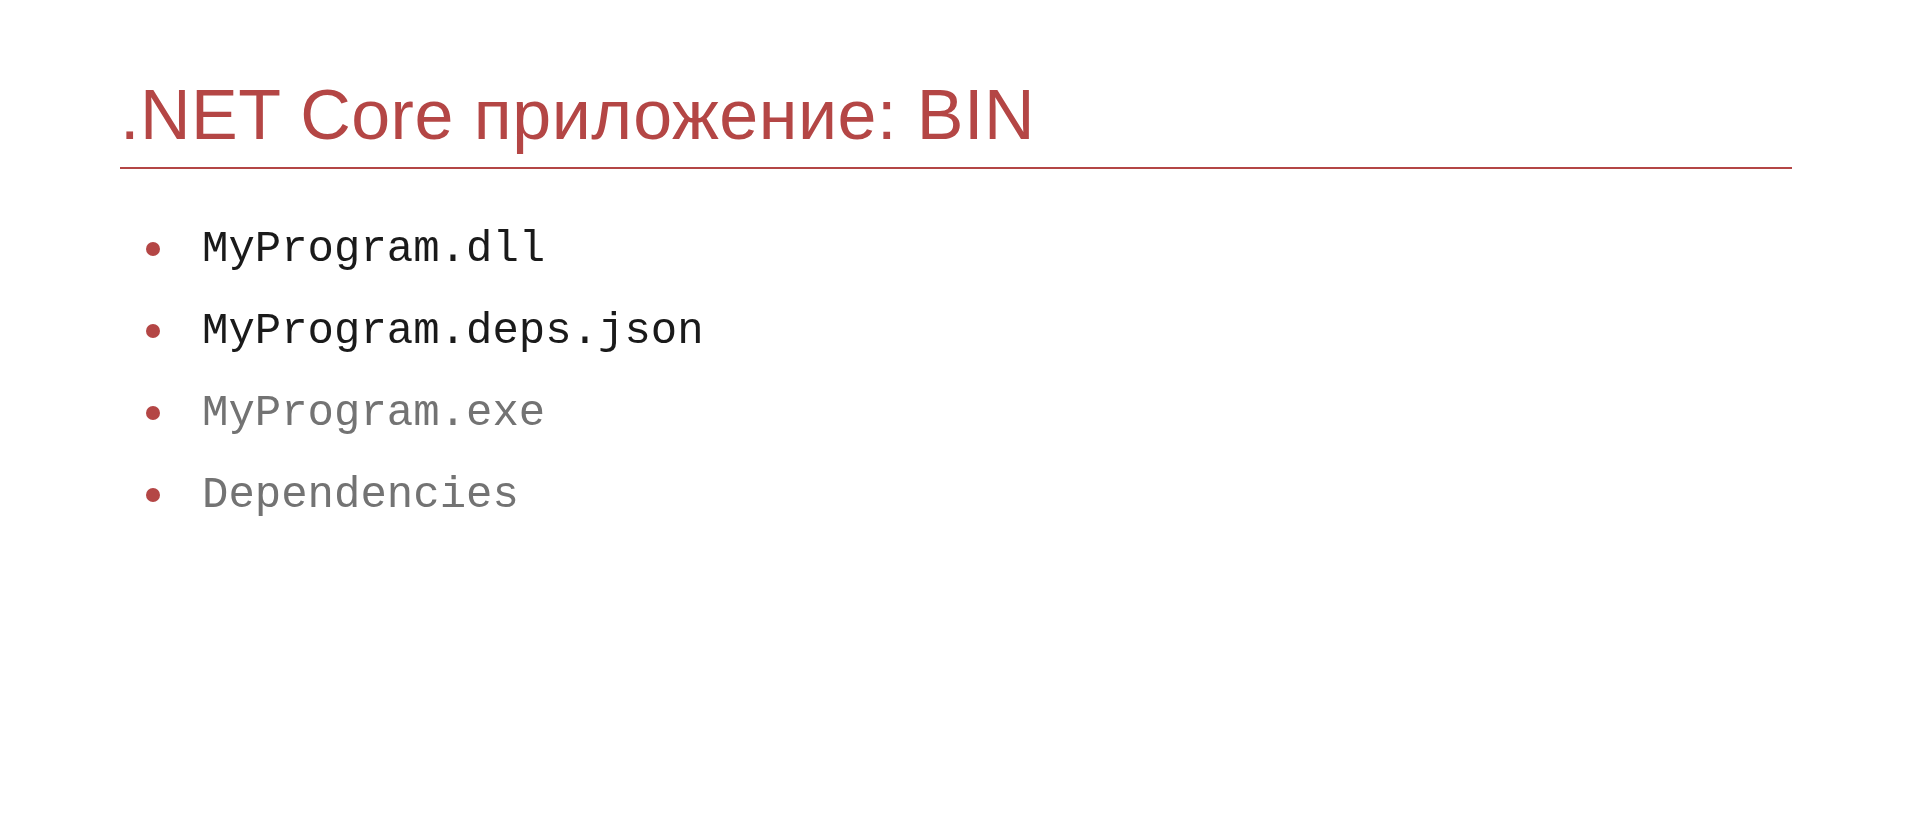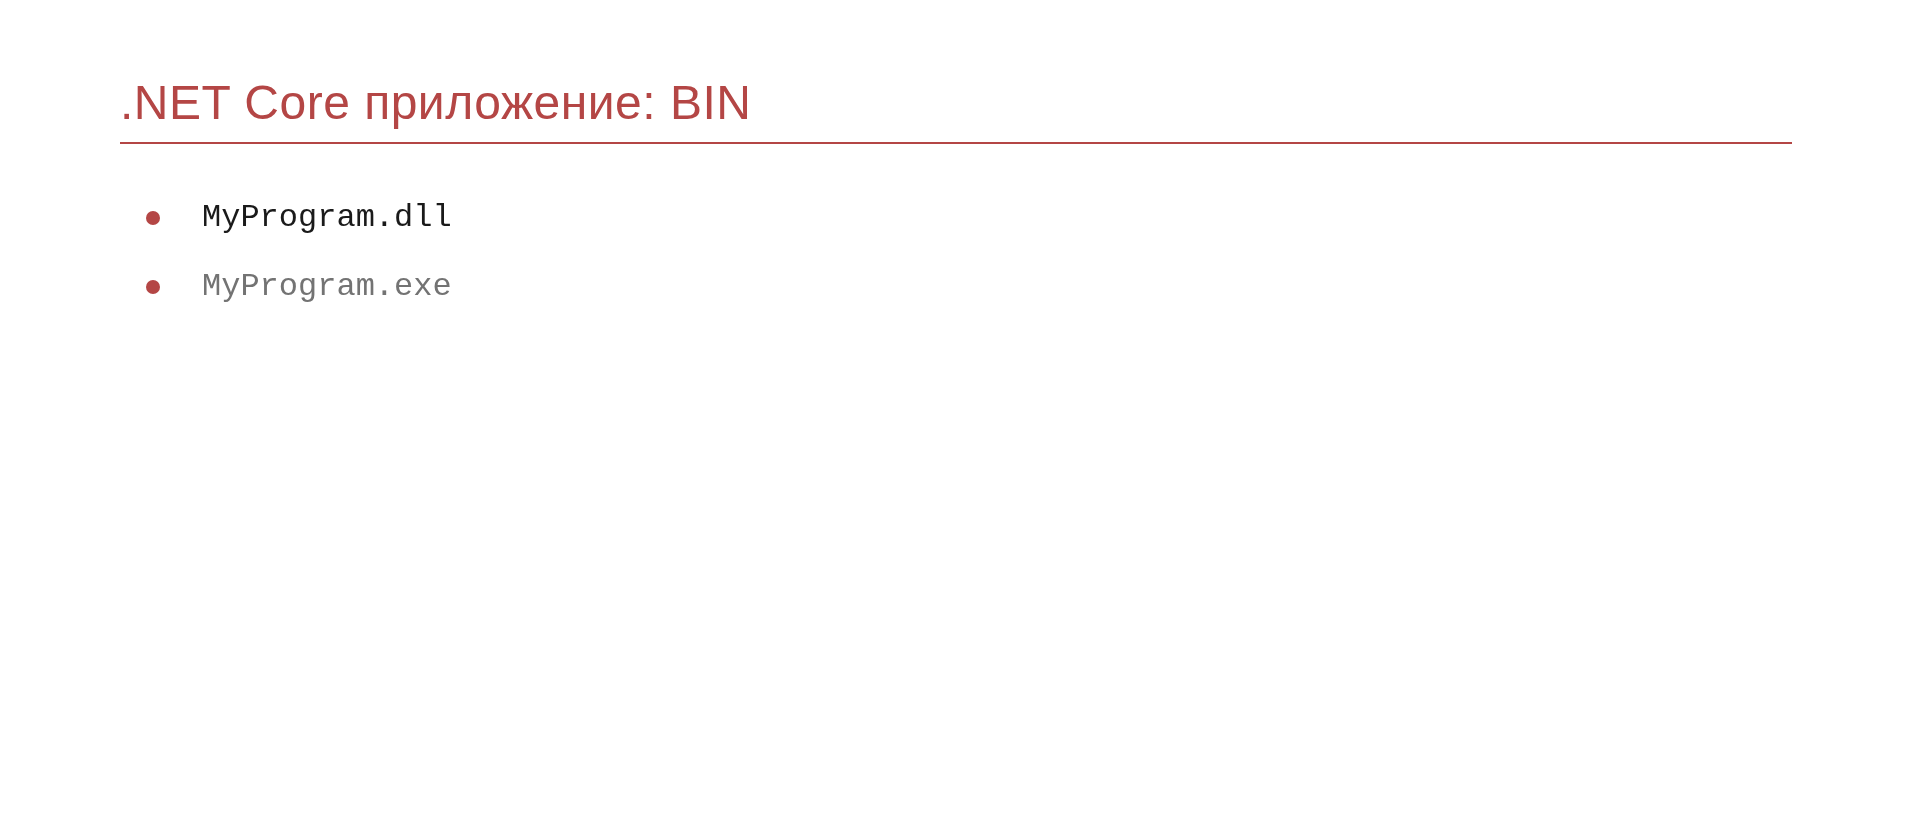--- a/index.html
+++ b/index.html
@@ -9,21 +9,21 @@
     }
     body {
       background: #ffffff;
       width: 1912px;
       height: 827px;
       padding: 75px 120px;
       font-family: "Segoe UI", "Helvetica Neue", Arial, sans-serif;
     }
     .title {
       color: #b44645;
-      font-size: 48px;
+      font-size: 70px;
       font-weight: 300;
       letter-spacing: 0.5px;
       padding-bottom: 12px;
       border-bottom: 2px solid #b44645;
       margin-bottom: 55px;
     }
     .list {
       list-style: none;
       padding-left: 26px;
     }
@@ -35,21 +35,21 @@
     .bullet {
       width: 14px;
       height: 14px;
       background: #b44645;
       border-radius: 50%;
       margin-right: 42px;
       flex-shrink: 0;
     }
     .item-text {
       font-family: Consolas, "Courier New", monospace;
-      font-size: 32px;
+      font-size: 44px;
       font-weight: 400;
     }
     .dark {
       color: #1a1a1a;
     }
     .muted {
       color: #737373;
     }
   </style>
 </head>
@@ -57,15 +57,23 @@
 
 <h1 class="title">.NET Core приложение: BIN</h1>
 
 <ul class="list">
   <li class="list-item">
     <span class="bullet"></span>
     <span class="item-text dark">MyProgram.dll</span>
   </li>
   <li class="list-item">
     <span class="bullet"></span>
+    <span class="item-text dark">MyProgram.deps.json</span>
+  </li>
+  <li class="list-item">
+    <span class="bullet"></span>
     <span class="item-text muted">MyProgram.exe</span>
+  </li>
+  <li class="list-item">
+    <span class="bullet"></span>
+    <span class="item-text muted">Dependencies</span>
   </li>
 </ul>
 
 </body></html>

